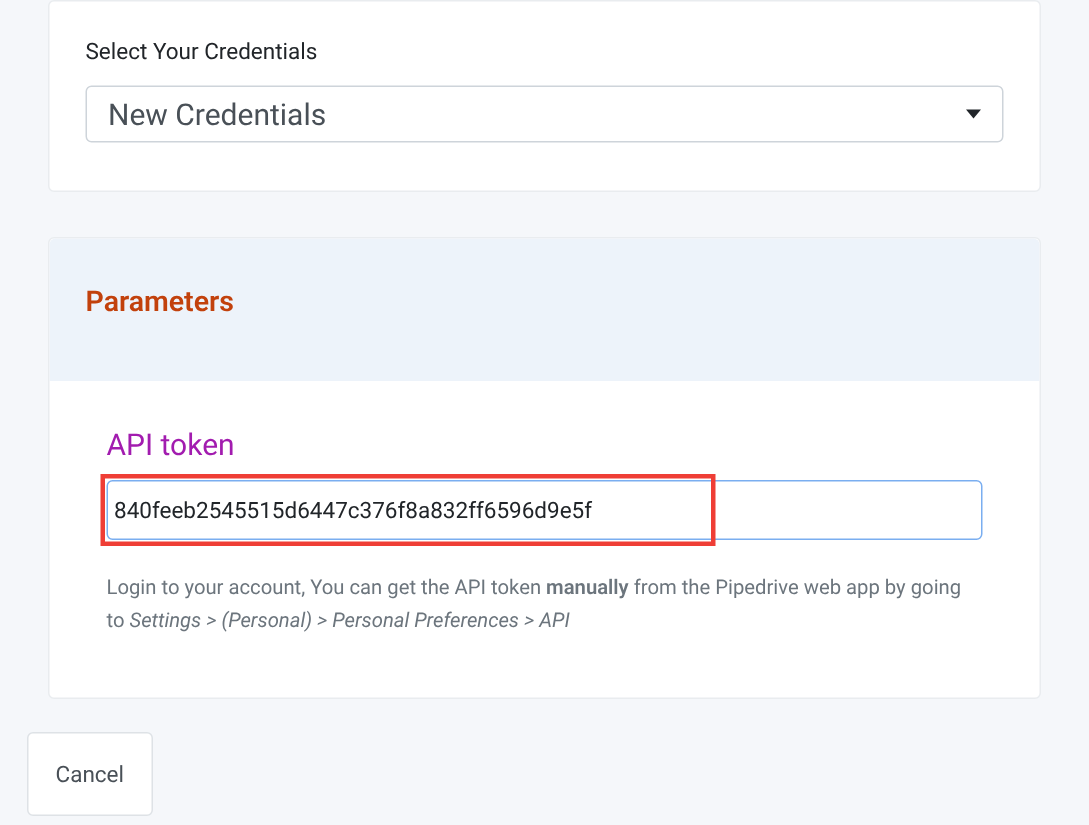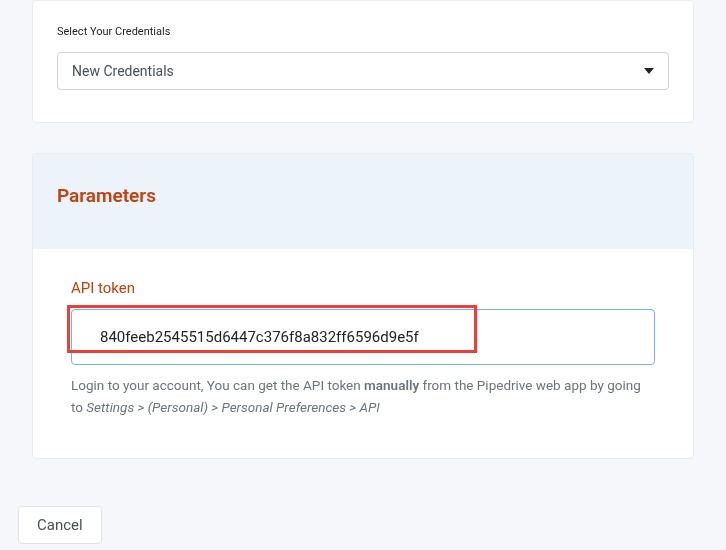--- a/index.html
+++ b/index.html
@@ -13,37 +13,37 @@
       position: relative;
     }
     .card-credentials {
       background: #fff;
       border: 1px solid #e9ecef;
       border-radius: 4px;
       margin: 0 32px 0 32px;
       padding: 24px 24px 32px 24px;
     }
     .credentials-label {
-      font-size: 11px;
+      font-size: 15px;
       color: #212529;
       margin-bottom: 14px;
     }
     .credentials-select {
       border: 1px solid #ced4da;
       border-radius: 4px;
       height: 38px;
       display: flex;
       align-items: center;
       justify-content: space-between;
       padding: 0 14px;
       cursor: pointer;
     }
     .credentials-select-value {
       color: #495057;
-      font-size: 14px;
+      font-size: 20px;
     }
     .chevron {
       width: 0;
       height: 0;
       border-left: 5px solid transparent;
       border-right: 5px solid transparent;
       border-top: 6px solid #212529;
     }
     .card-params {
       border: 1px solid #e9ecef;
@@ -58,65 +58,65 @@
     }
     .params-title {
       font-size: 19px;
       font-weight: 600;
       color: #c2410c;
     }
     .params-body {
       padding: 30px 38px 40px 38px;
     }
     .api-token-label {
-      font-size: 15px;
-      color: #c2410c;
+      font-size: 20px;
+      color: #a21caf;
       margin-bottom: 12px;
     }
     .api-token-row {
       position: relative;
     }
     .api-token-input {
       width: 100%;
-      height: 56px;
+      height: 40px;
       border: 1px solid #7aaef0;
       border-radius: 4px;
-      padding: 0 28px;
+      padding: 0 4px;
       font-size: 15px;
       color: #212529;
       font-family: inherit;
       outline: none;
     }
     .api-highlight {
       position: absolute;
       top: -4px;
       left: -4px;
       width: 410px;
       height: 48px;
       border: 3px solid #ef3e36;
       pointer-events: none;
     }
     .help-text {
-      margin-top: 10px;
+      margin-top: 22px;
       font-size: 13.5px;
       color: #6c757d;
       line-height: 1.6;
     }
     .help-bold { font-weight: 600; color: #6c757d; }
     .help-italic { font-style: italic; color: #6c757d; }
     .footer {
       position: absolute;
       bottom: 6px;
       left: 18px;
       display: flex;
       align-items: center;
       gap: 26px;
     }
     .btn {
-      height: 38px;
+      height: 56px;
       padding: 0 18px;
       border-radius: 4px;
       font-size: 15px;
       cursor: pointer;
       display: inline-flex;
       align-items: center;
       justify-content: center;
       font-family: inherit;
     }
     .btn-cancel {

